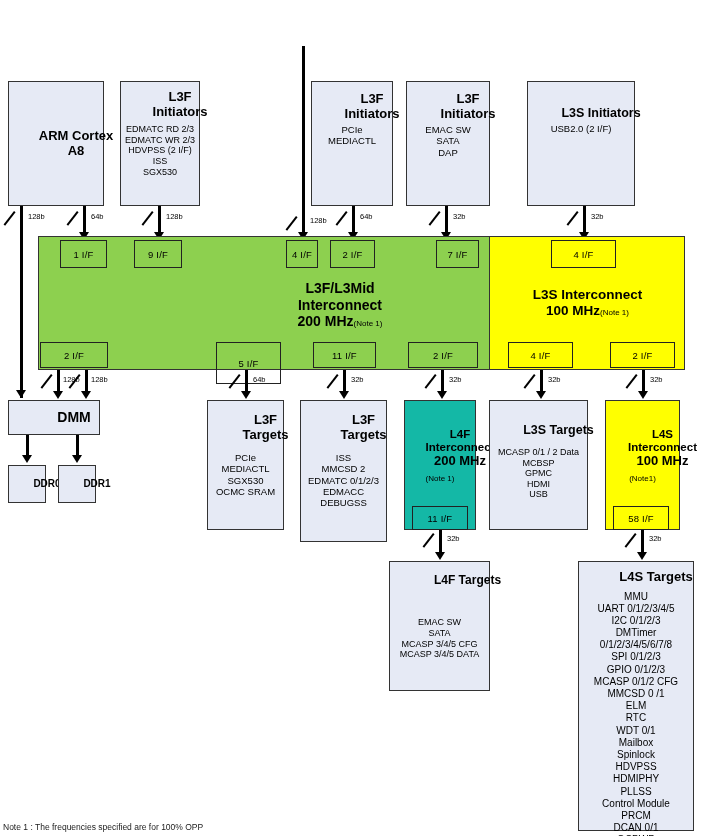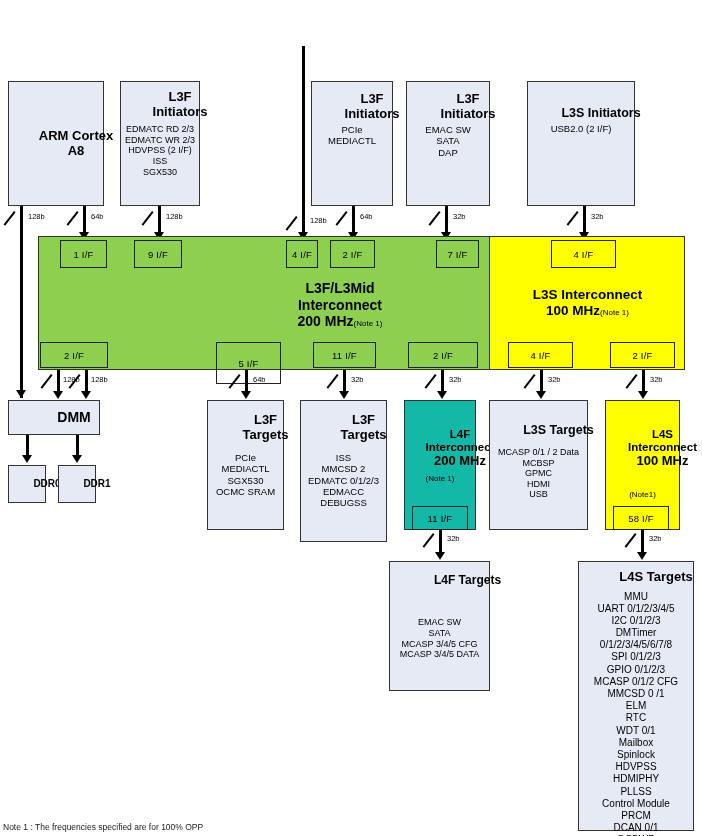--- a/index.html
+++ b/index.html
@@ -301,21 +301,21 @@
 MCBSP
 GPMC
 HDMI
 USB</div>
   </div>
 
   <div class="box yellow" style="left:605px;top:400px;width:75px;height:130px;">
     <div class="ttl" style="font-size:11.5px;white-space:pre-line;margin-top:27px;">L4S
 Interconnect</div>
     <div class="ttl" style="font-size:13px;">100 MHz</div>
-    <div class="sub note-sm" style="margin-top:22px;">(Note1)</div>
+    <div class="sub note-sm" style="margin-top:6px;">(Note1)</div>
   </div>
   <div class="iface" style="left:613px;top:506px;width:56px;height:24px;">58 I/F</div>
 
   <div class="vline" style="left:439px;top:530px;height:26px;"></div>
   <div class="slash" style="left:433px;top:533px;"></div>
   <div class="bw" style="left:447px;top:534px;">32b</div>
   <div class="arrow" style="left:435px;top:552px;"></div>
 
   <div class="vline" style="left:641px;top:530px;height:26px;"></div>
   <div class="slash" style="left:635px;top:533px;"></div>

